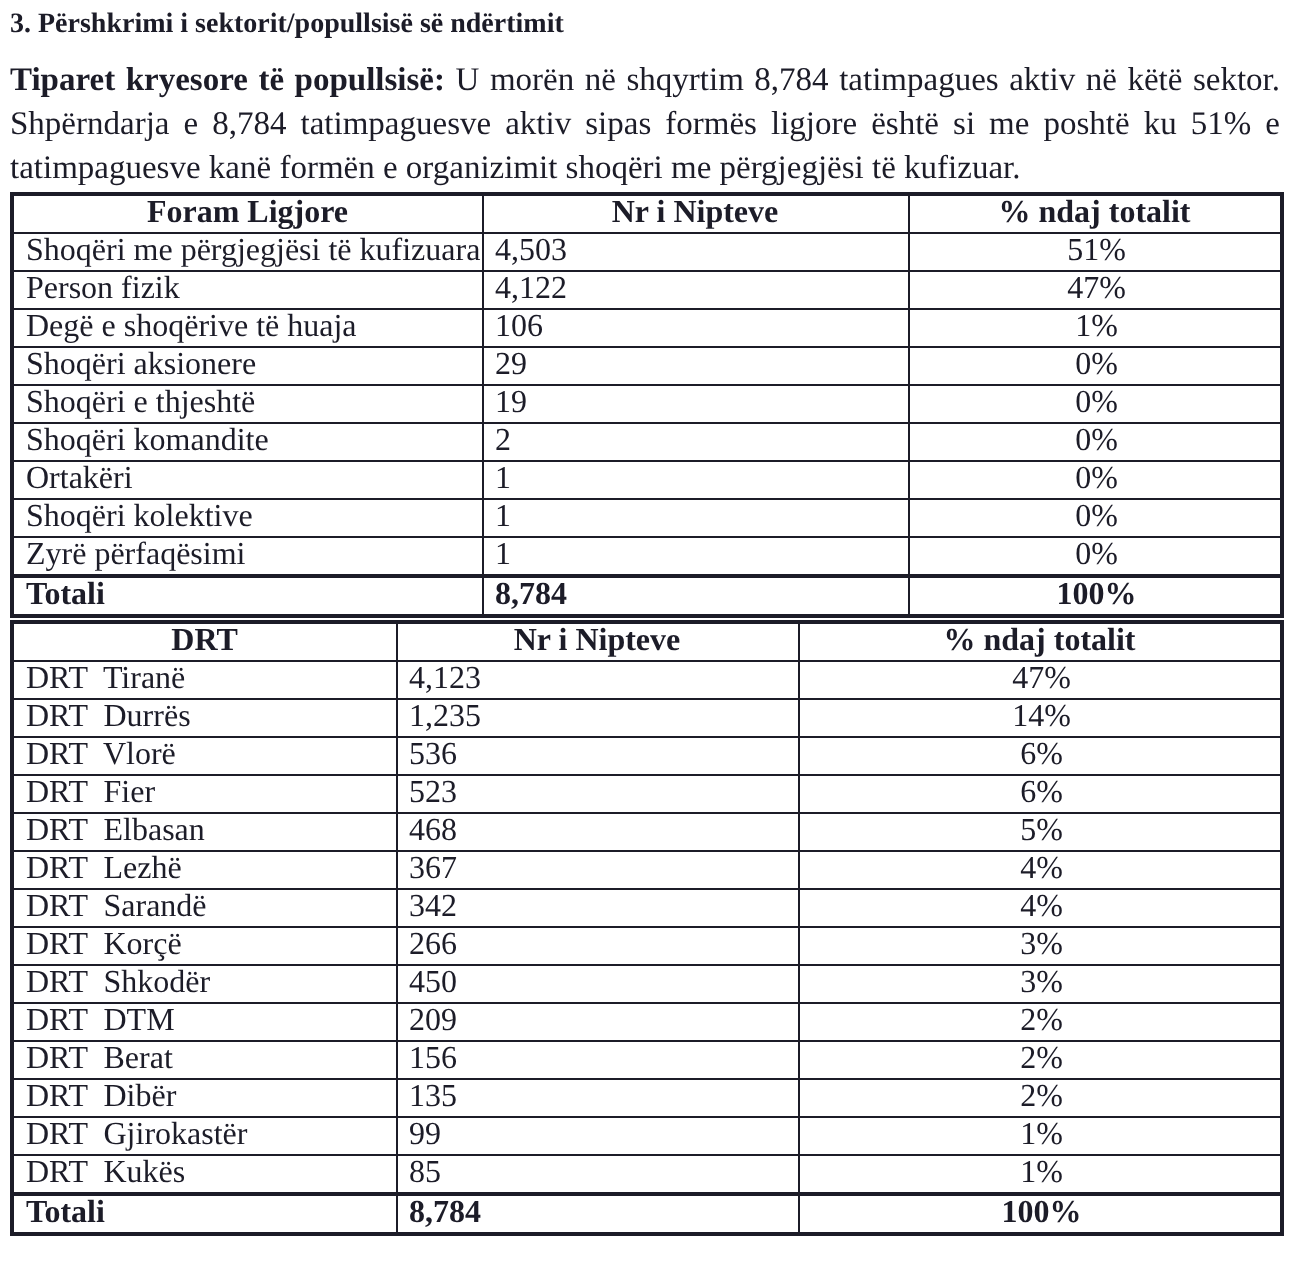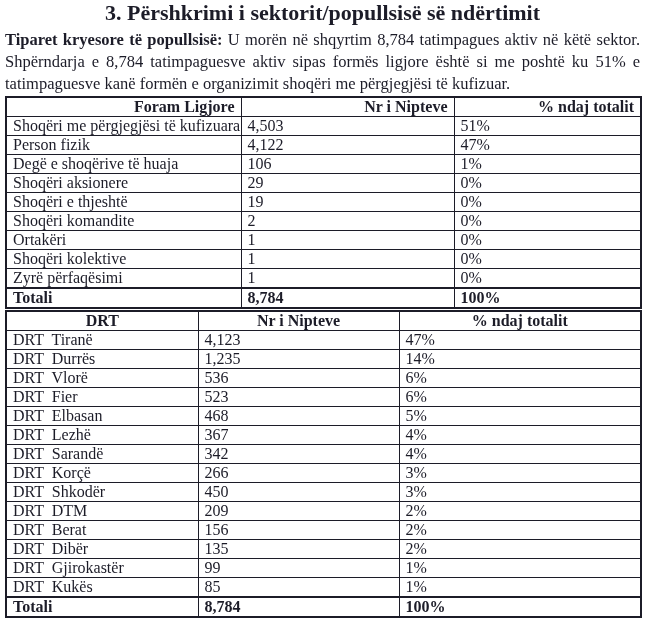--- a/index.html
+++ b/index.html
@@ -6,23 +6,22 @@
   body{
     width:645px;height:644px;
     background:#ffffff;
     color:#1c1c28;
     font-family:"Liberation Serif", serif;
     overflow:hidden;
   }
   .page{padding:3px 5px 0 5px;}
 
   .doc-heading{
-    font-size:22px;line-height:19px;font-weight:bold;
+    font-size:14px;line-height:19px;font-weight:bold;
     margin:0;
-    text-align:center;
   }
   .intro{
     font-size:16.5px;line-height:22px;
     margin:7px 0 0 0;
     text-align:justify;
   }
   .intro .lead{font-weight:bold;}
 
   table{
     border-collapse:collapse;
@@ -31,24 +30,24 @@
     font-size:16px;
     border:2px solid #1c1c28;
     margin-top:1px;
   }
   th,td{
     border:1px solid #1c1c28;
     height:18px;line-height:18px;
     padding:0 6px;
     white-space:nowrap;overflow:hidden;
   }
-  th{font-weight:bold;text-align:right;}
+  th{font-weight:bold;text-align:center;}
   .t2 th{text-align:center;}
   td.num{text-align:left;padding-right:12px;}
-  td.pct{text-align:left;padding-right:4px;}
+  td.pct{text-align:center;padding-right:4px;}
   tr.total td{border-top:2px solid #1c1c28;font-weight:bold;}
   .t2 td.label{white-space:pre;}
 
   .drt-heading{
     font-size:16.5px;line-height:19px;font-weight:bold;
     margin:11px 0 4px 0;
   }
 </style>
 </head>
 <body>

